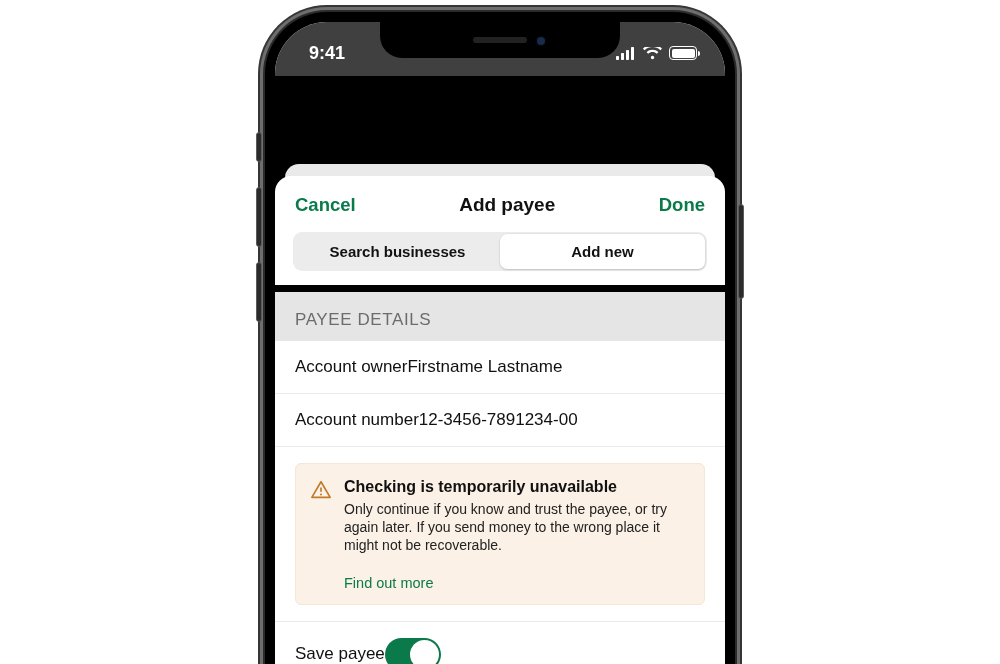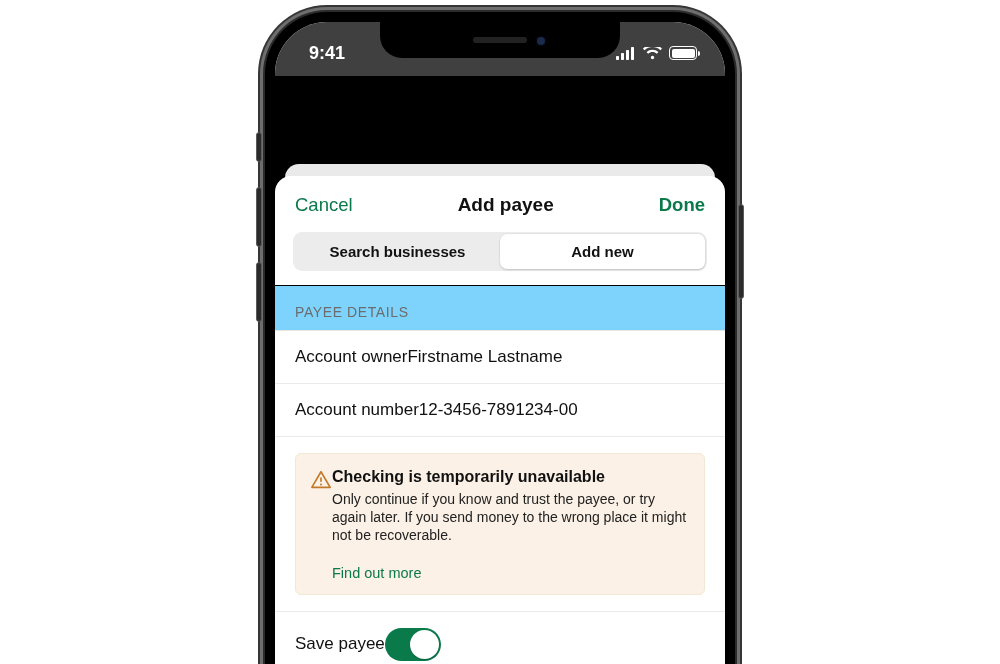--- a/index.html
+++ b/index.html
@@ -91,56 +91,56 @@
     .modal {
       position:absolute; top:100px; left:0; right:0; bottom:0;
       background:#fff;
       border-top-left-radius:16px; border-top-right-radius:16px;
       overflow:hidden;
     }
     .modal-header {
       display:flex; align-items:center; justify-content:space-between;
       padding: 18px 20px 16px 20px;
     }
-    .hdr-btn { color:#0b7a4b; font-size:18.5px; background:none; border:none; cursor:pointer; }
+    .hdr-btn { color:#0b7a4b; font-size:18.5px; background:none; border:none; cursor:pointer;font-weight:bold; }
     .hdr-btn.done { font-weight:700; }
     .hdr-title { font-size:19px; font-weight:700; color:#111; }
 
     .seg-wrap { padding: 0 18px 10px 18px; }
     .seg {
       display:flex; background:#edecec; border-radius:9px; padding:2px;
     }
     .seg-item {
       flex:1; text-align:center; padding:9px 6px; font-size:15px; font-weight:600;
       border-radius:7px; color:#111; cursor:pointer;
     }
     .seg-item.active {
       background:#fff;
       box-shadow: 0 1px 2px rgba(0,0,0,0.15), 0 0 0 0.5px rgba(0,0,0,0.06);
     }
 
     .section-header {
-      background:#7dd3fc; padding:18px 20px 10px 20px;
-      font-size:14px; letter-spacing:0.6px; color:#6c6c6c;
-      border-top:1px solid #000000; border-bottom:1px solid #e7e6e4;
+      background:#e5e5e5; padding:18px 20px 10px 20px;
+      font-size:17px; letter-spacing:0.6px; color:#6c6c6c;
+      border-top:7px solid #000000; border-bottom:1px solid #e7e6e4;
       margin-top:4px;
     }
     .row {
       display:flex; align-items:center;
       padding:16px 20px; border-bottom:1px solid #eceae7;
       font-size:17px;
     }
     .row .label { color:#111; }
     .row .value { color:#111; }
 
     .alert {
       margin:16px 20px;
       background:#fbf1e6; border:1px solid #f3e7d8; border-radius:6px;
       padding:14px 14px 12px 14px;
-      display:flex; 
+      display:flex; gap:12px;
     }
     .alert-icon { flex:0 0 auto; margin-top:1px; }
     .alert-body { flex:1; }
     .alert-title { font-weight:700; font-size:16px; color:#111; margin-bottom:4px; }
     .alert-text { font-size:14px; color:#222; line-height:1.3; }
     .alert-link { color:#0b7a4b; font-size:14.5px; display:inline-block; margin-top:20px; cursor:pointer; }
 
     .toggle {
       width:56px; height:33px; background:#0b7a4b; border-radius:17px;
       position:relative; cursor:pointer;

